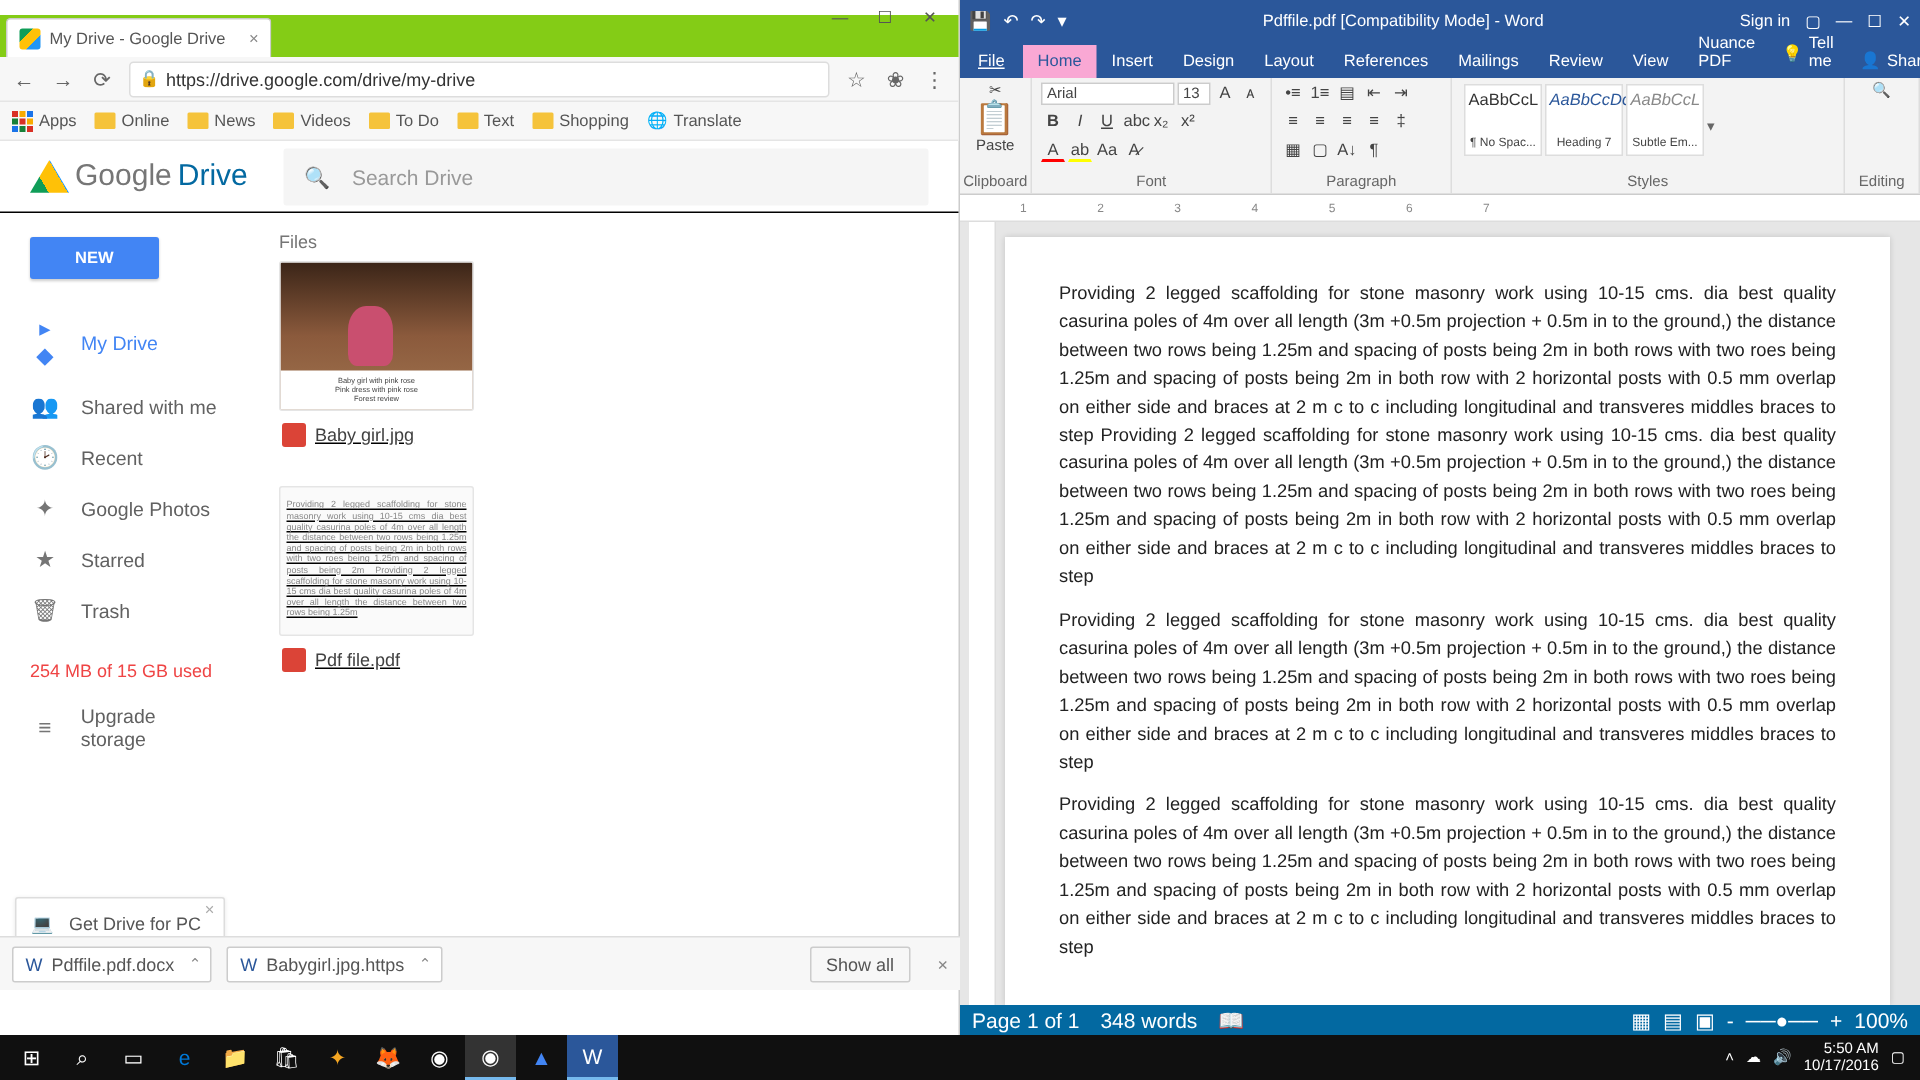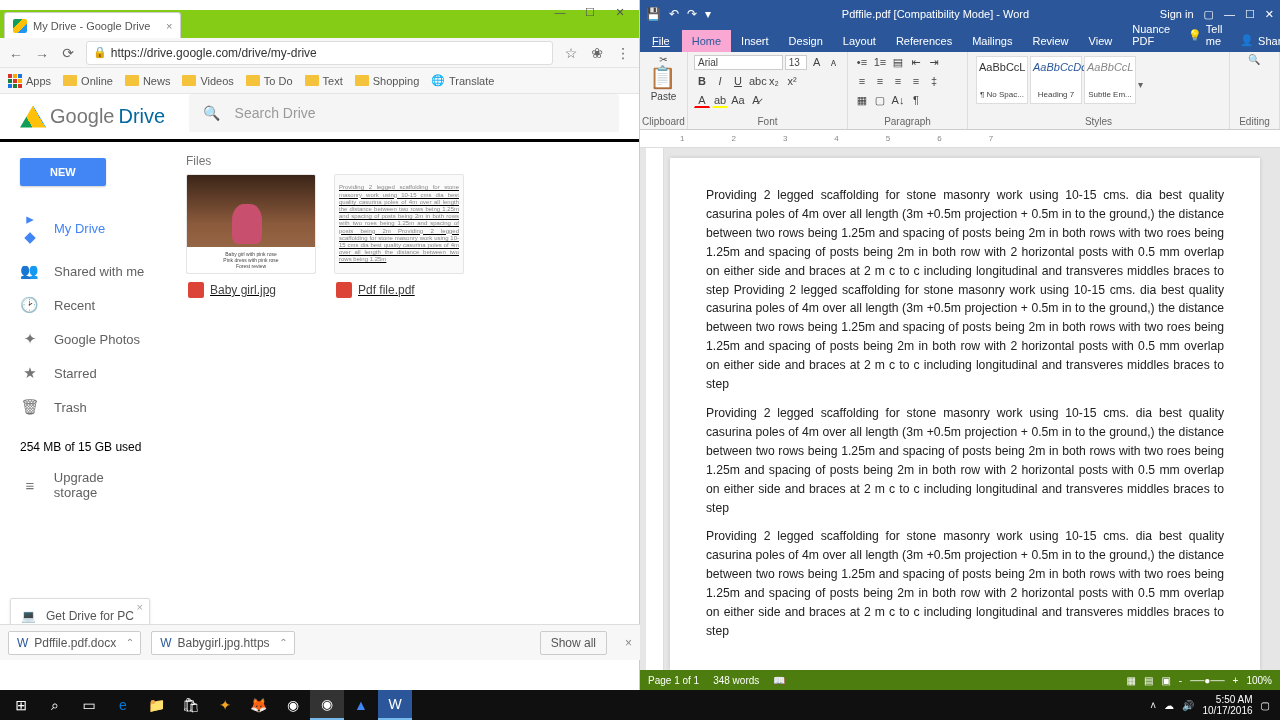--- a/index.html
+++ b/index.html
@@ -17,40 +17,40 @@
 .addr .nav-ico { font-size:14px; color:#666; width:16px; text-align:center; }
 .addr .url { flex:1; font-size:12px; color:#333; padding:4px 6px; background:#fff; border:1px solid #ddd; border-radius:3px; display:flex; align-items:center; gap:4px; }
 .lock { color:#0a8f0a; font-size:11px; }
 .bookmarks { height:26px; background:#f7f7f7; display:flex; align-items:center; padding:0 8px; gap:12px; font-size:11px; color:#555; border-bottom:1px solid #e5e5e5; }
 .bm { display:flex; align-items:center; gap:4px; }
 .bm .fld { width:14px; height:11px; background:#f5c33b; border-radius:1px; }
 .apps-ico { width:14px; height:14px; display:grid; grid-template-columns:repeat(3,4px); grid-template-rows:repeat(3,4px); gap:1px; }
 .apps-ico i { background:#d93025; }
 .apps-ico i:nth-child(2){background:#f9ab00}.apps-ico i:nth-child(3){background:#1a73e8}.apps-ico i:nth-child(4){background:#188038}.apps-ico i:nth-child(5){background:#d93025}.apps-ico i:nth-child(6){background:#f9ab00}.apps-ico i:nth-child(7){background:#1a73e8}.apps-ico i:nth-child(8){background:#188038}.apps-ico i:nth-child(9){background:#d93025}
 
-.drive-hdr { height:48px; display:flex; padding:0 20px; border-bottom:3px solid #000000; }
+.drive-hdr { height:48px; display:flex; align-items:center; padding:0 20px; border-bottom:1px solid #000000; }
 .logo { font-size:20px; color:#767676; display:flex; align-items:center; gap:4px; }
 .logo b { color:#0369a1; font-weight:400; }
 .logo .tri { width:26px; height:22px; background:linear-gradient(60deg,#0F9D58 33%,#FFC107 33% 66%,#2196F3 66%); clip-path:polygon(50% 0,100% 100%,0 100%); }
 .searchwrap { flex:1; margin-left:24px; height:38px; background:#f5f5f5; border-radius:2px; display:flex; align-items:center; padding:0 14px; gap:14px; color:#999; font-size:14px; }
 
 .drive-body { display:flex; height:calc(100% - 190px); }
 .sidebar { width:170px; padding-top:12px; }
 .newbtn { margin:4px 20px 16px; background:#db4437; background:#4285F4; color:#fff; font-size:11px; font-weight:bold; padding:8px 30px; border-radius:2px; box-shadow:0 1px 2px rgba(0,0,0,.2); display:inline-block; }
 .side-item { display:flex; align-items:center; gap:14px; padding:8px 20px; font-size:13px; color:#616161; }
 .side-item.active { color:#d93025; color:#4285F4; font-weight:500; }
 .side-item.active .sico { color:#4285F4; }
 .sico { width:20px; font-size:15px; color:#757575; text-align:center; }
-.quota { padding:16px 20px 8px; font-size:12px; color:#000000; }
+.quota { padding:16px 20px 8px; font-size:12px; color:#ef4444; }
 
 .main { flex:1; padding:12px 16px; }
 .crumb { font-size:14px; color:#414141; font-weight:500; padding:6px 0 14px; }
 .crumb .dd { font-size:10px; color:#888; margin-left:4px; }
 .files-lbl { font-size:12px; color:#757575; margin-bottom:6px; }
-.files { display:flex; gap:18px; }
+.files { display:flex; gap:18px;flex-direction:column; }
 .file { width:130px;text-decoration:underline; }
 .thumb { width:130px; height:100px; border:1px solid #e5e5e5; border-radius:2px; background:#fafafa; overflow:hidden; display:flex; flex-direction:column; align-items:center; justify-content:center; font-size:6px; color:#888; padding:4px; }
 .thumb.img { background:linear-gradient(180deg,#3b2518 0%,#8b5a3c 50%,#a0744f 100%); position:relative; }
 .thumb.img::after { content:""; position:absolute; left:35%; top:30%; width:30px; height:40px; background:#c94f6f; border-radius:40% 40% 20% 20%; }
 .thumb.pdf { line-height:1.2; text-align:justify; }
 .cap { padding:4px 2px; font-size:5px; text-align:center; color:#444; background:#fff; width:100%; }
 .fname { display:flex; align-items:center; gap:6px; font-size:12px; color:#414141; padding:8px 2px; }
 .fico { width:16px; height:16px; border-radius:2px; }
 .fico.red { background:#db4437; }
 .fico.pdf { background:#db4437; }
@@ -92,21 +92,21 @@
 .stylebox .prev { font-size:11px; color:#333; }
 .editing { width:50px; align-items:center; }
 
 .ruler { height:18px; background:#fff; border-bottom:1px solid #ddd; font-size:8px; color:#888; padding-left:40px; display:flex; align-items:center; gap:47px; }
 
 .doc-area { flex:1; background:#e6e6e6; overflow:hidden; padding:10px 20px 0 30px; position:relative; }
 .vruler { position:absolute; left:6px; top:0; width:18px; height:100%; background:#fff; border-right:1px solid #ddd; }
 .page { background:#fff; width:100%; height:100%; box-shadow:0 0 4px rgba(0,0,0,.15); padding:28px 36px; font-size:12.2px; color:#222; line-height:1.55; text-align:justify; overflow:hidden; }
 .page p { margin-bottom:10px; }
 
-.statusbar { height:20px; background:#4d7c0f; color:#fff; font-size:10px; display:flex; align-items:center; padding:0 8px; gap:14px; }
+.statusbar { height:20px; background:#0369a1; color:#fff; font-size:14px; display:flex; align-items:center; padding:0 8px; gap:14px; }
 .statusbar .r { margin-left:auto; display:flex; gap:8px; align-items:center; }
 
 
 .taskbar { position:absolute; left:0; bottom:0; width:1280px; height:30px; background:#101010; display:flex; align-items:center; padding:0 4px; }
 .tb-ico { width:34px; height:30px; display:flex; align-items:center; justify-content:center; color:#fff; font-size:14px; }
 .tb-ico.active { border-bottom:2px solid #76b9ed; background:#333; }
 .tray { margin-left:auto; display:flex; align-items:center; gap:8px; color:#fff; font-size:10px; padding-right:6px; }
 .tray .clock { text-align:right; line-height:1.1; }
 </style>
 </head>

